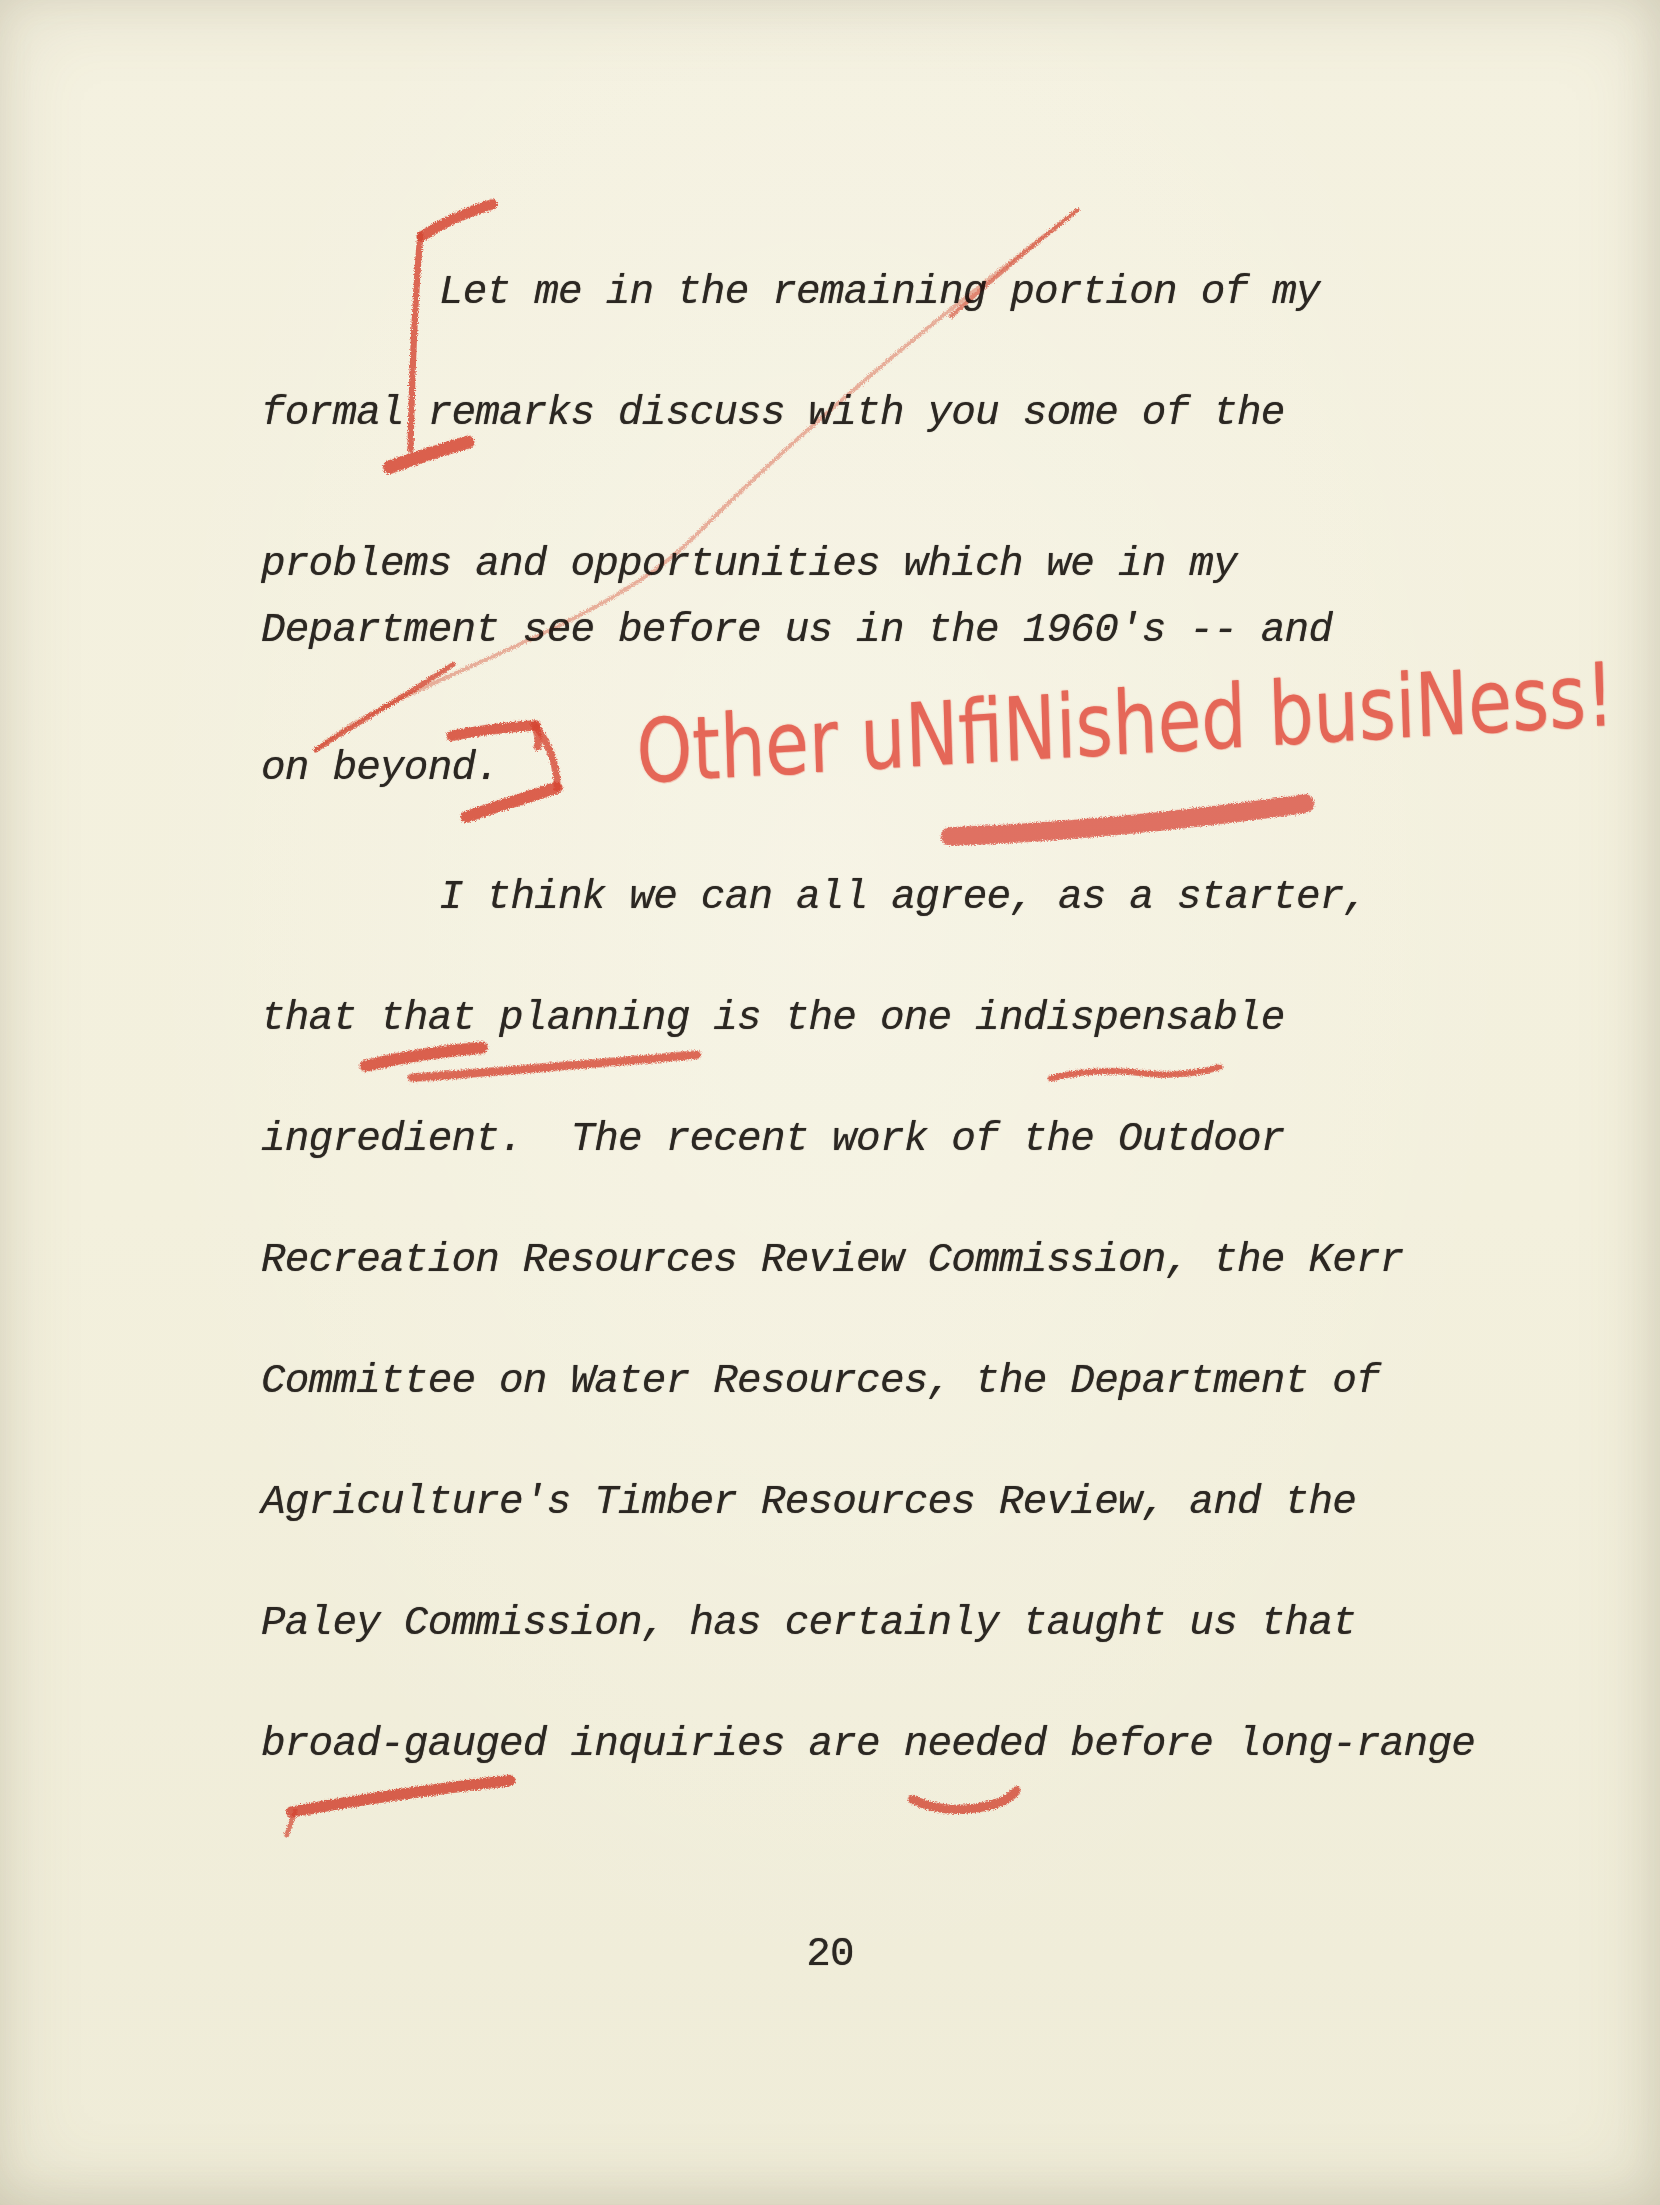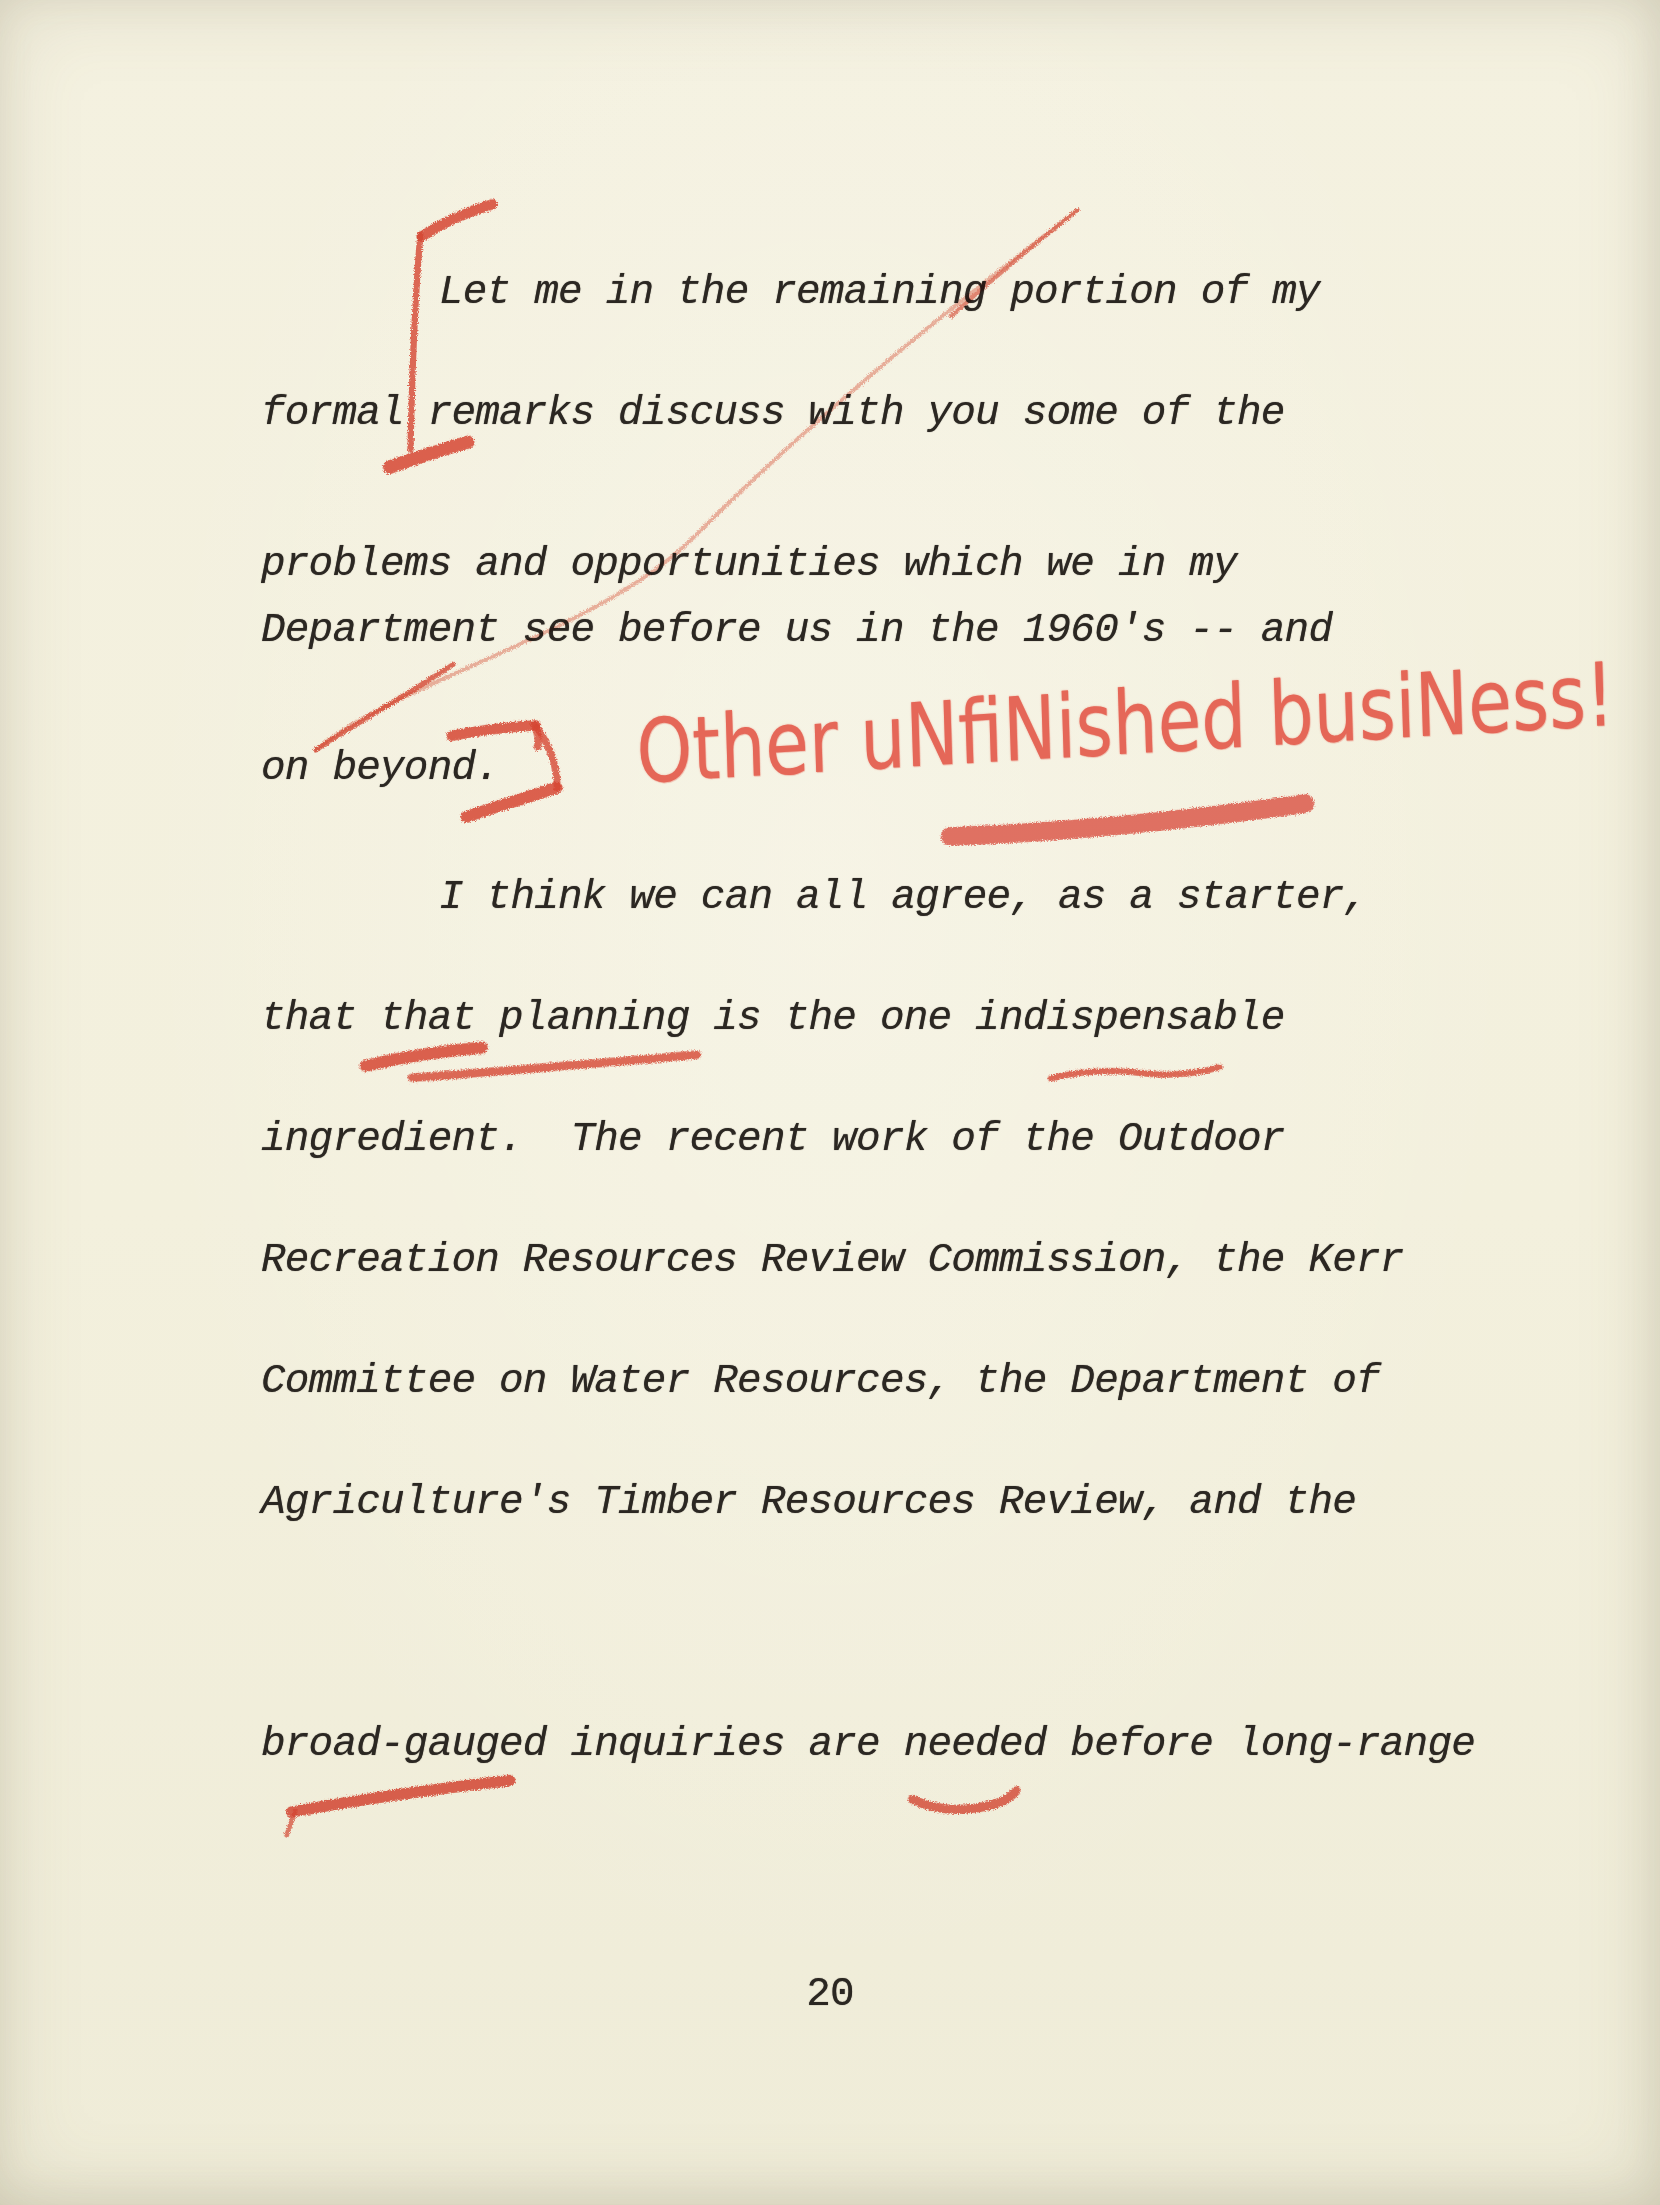--- a/index.html
+++ b/index.html
@@ -20,21 +20,20 @@
     font-size:41px;line-height:48px;letter-spacing:-0.8px;
     color:#2b2722;white-space:pre;
     text-shadow:0 0 1px rgba(43,38,32,0.75);
     font-style:italic;
   }
   .typed-line.indent{padding-left:178px;}
   .page-number{
     position:absolute;left:0;top:1930px;width:100%;text-align:center;
     font-size:41px;line-height:48px;letter-spacing:-0.8px;color:#2b2722;
     text-shadow:0 0 1px rgba(43,38,32,0.75);
-    margin-top:40px;
   }
   .handwriting{
     position:absolute;left:635px;top:701px;
     font-family:"DejaVu Sans","Liberation Sans",sans-serif;
     font-size:71px;letter-spacing:0;white-space:nowrap;
     color:#e3544506;
     color:#e35445;
     opacity:0.88;
     transform:rotate(-3.4deg) scaleY(1.24) skewX(-2deg);
     transform-origin:0 0;
@@ -51,20 +50,21 @@
   <div class="typed-line" style="top:389px">formal remarks discuss with you some of the</div>
   <div class="typed-line" style="top:540px">problems and opportunities which we in my</div>
   <div class="typed-line" style="top:606px">Department see before us in the 1960's -- and</div>
   <div class="typed-line" style="top:744px">on beyond.</div>
   <div class="typed-line indent" style="top:873px">I think we can all agree, as a starter,</div>
   <div class="typed-line" style="top:994px">that that planning is the one indispensable</div>
   <div class="typed-line" style="top:1115px">ingredient.  The recent work of the Outdoor</div>
   <div class="typed-line" style="top:1236px">Recreation Resources Review Commission, the Kerr</div>
   <div class="typed-line" style="top:1478px">Agriculture's Timber Resources Review, and the</div>
   <div class="typed-line" style="top:1357px">Committee on Water Resources, the Department of</div>
+  <div class="typed-line" style="top:1599px">Paley Commission, has certainly taught us that</div>
   <div class="typed-line" style="top:1720px">broad-gauged inquiries are needed before long-range</div>
 
   <div class="page-number">20</div>
 
   <div class="handwriting">Other uNfiNished busiNess!</div>
 
   <svg class="marks" width="1660" height="2205" viewBox="0 0 2374 3153">
     <defs>
       <filter id="crayon" x="-10%" y="-10%" width="120%" height="120%">
         <feTurbulence type="fractalNoise" baseFrequency="0.55" numOctaves="2" seed="7" result="n"></feTurbulence>

